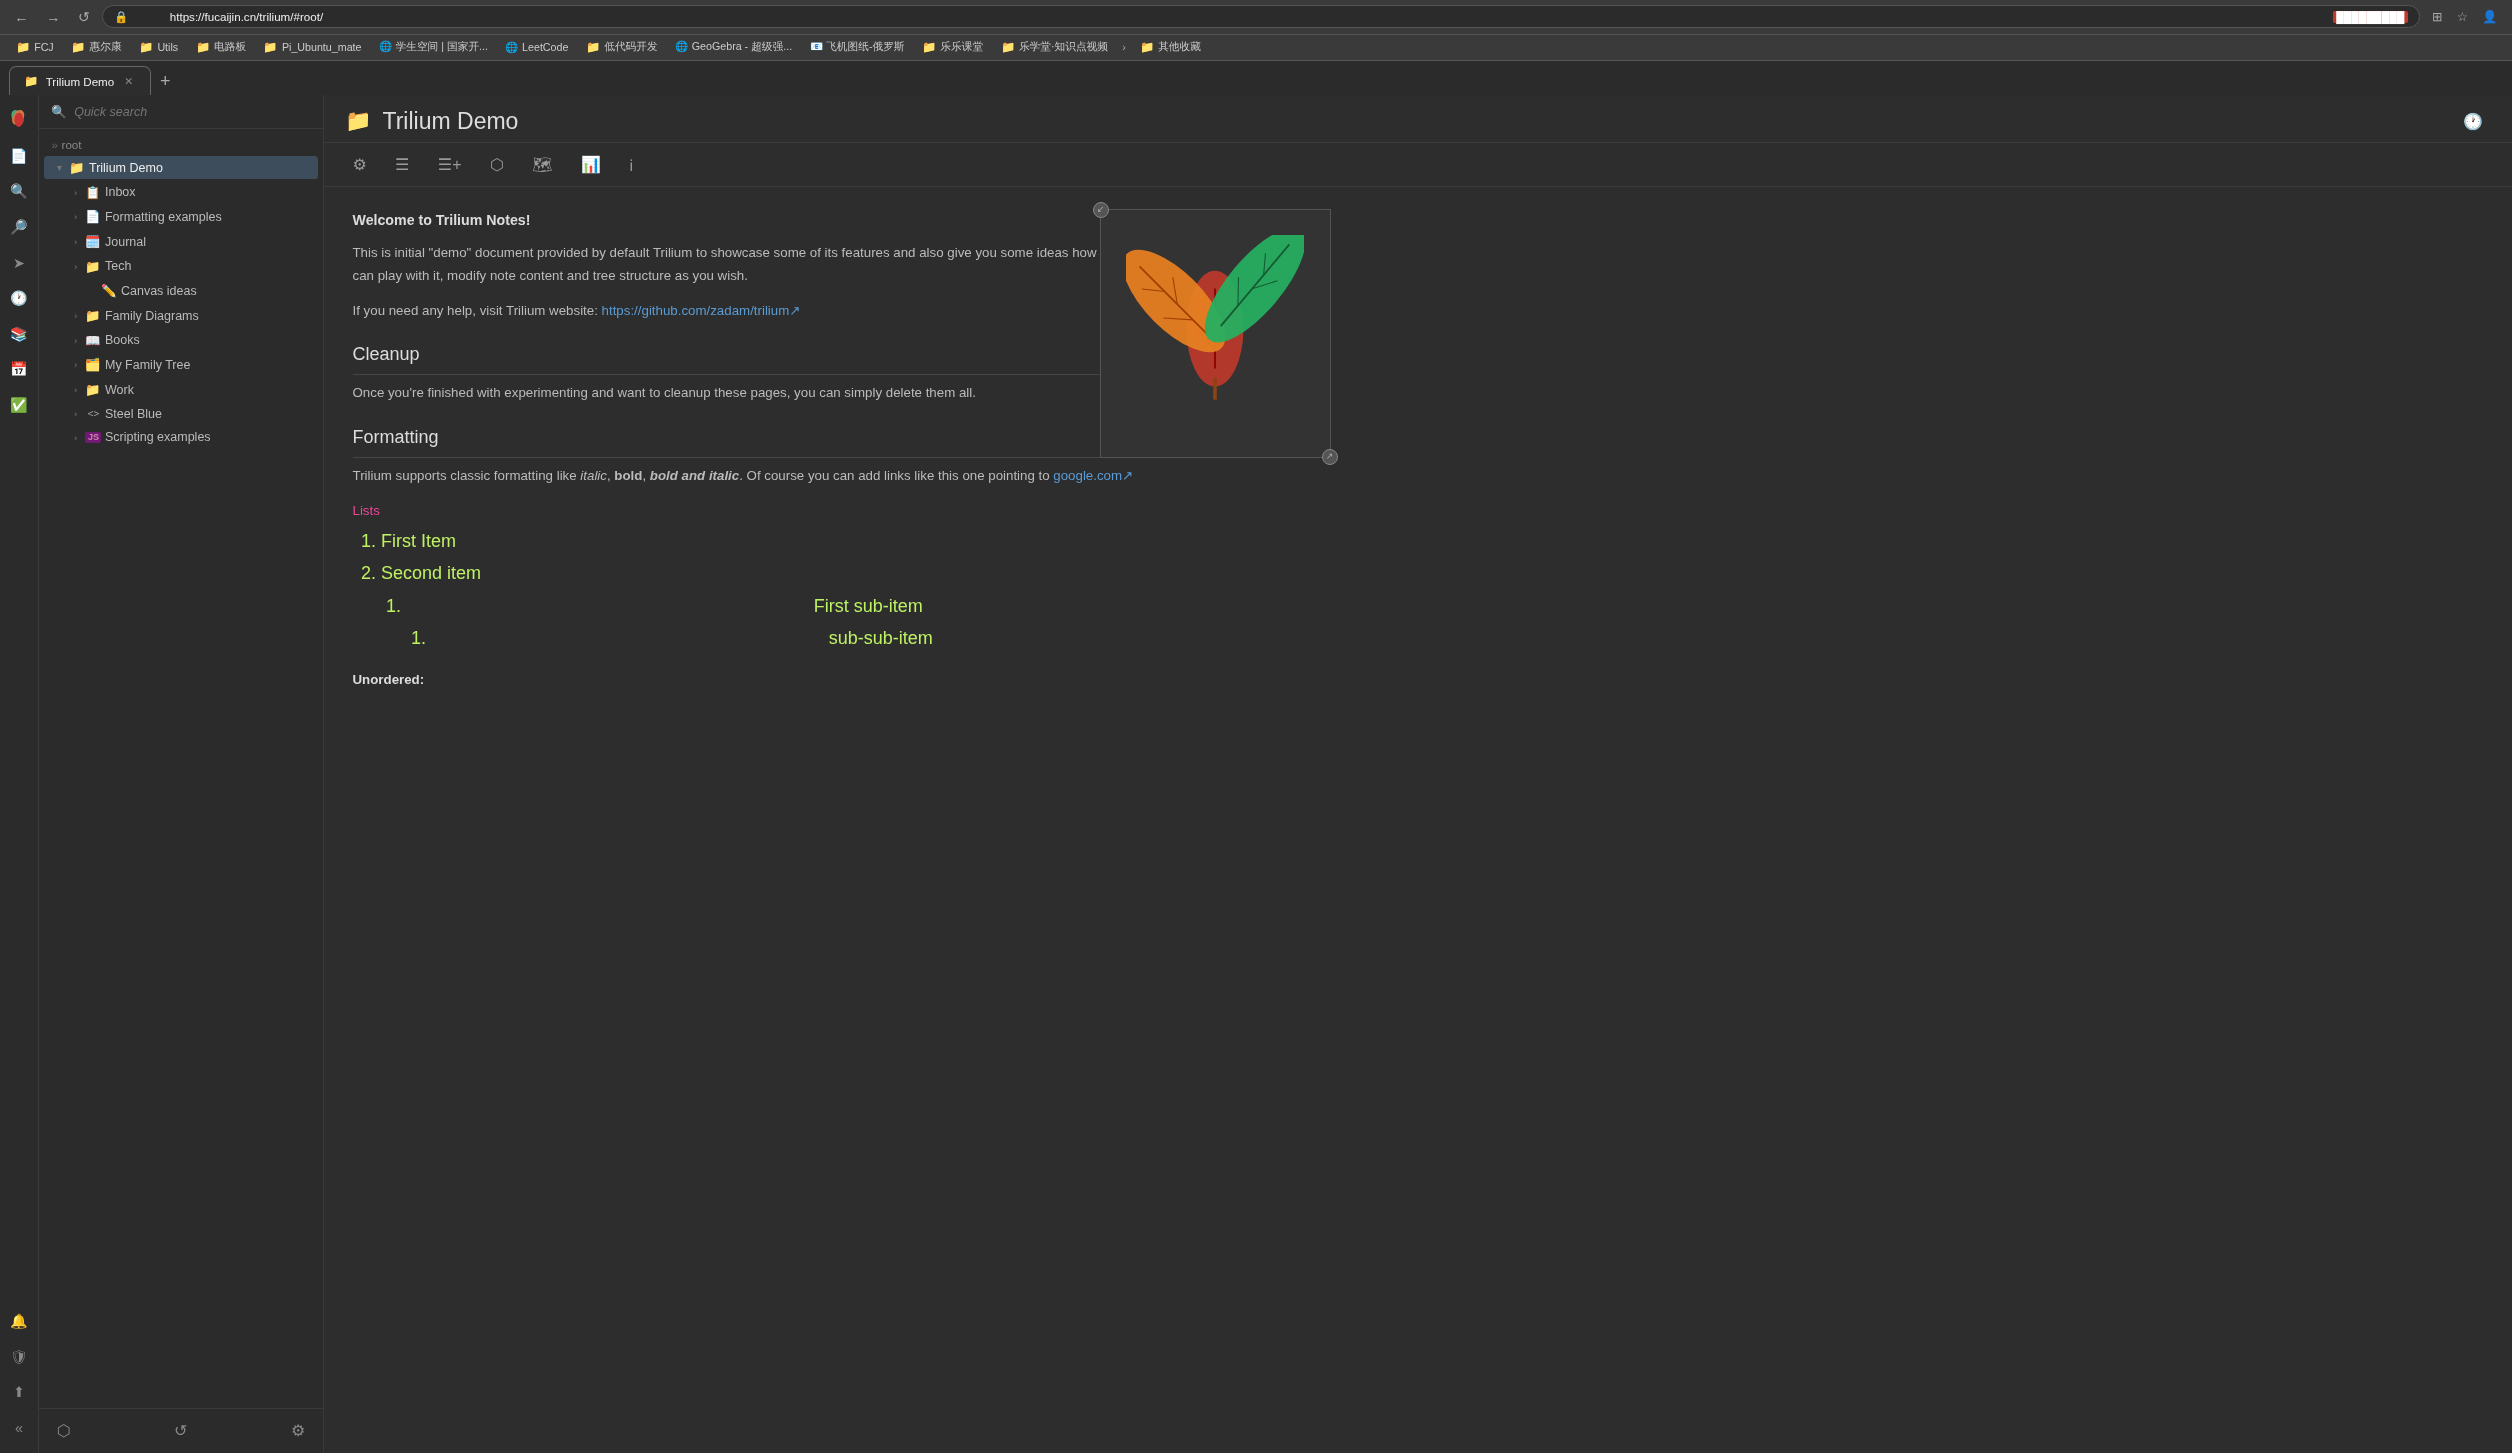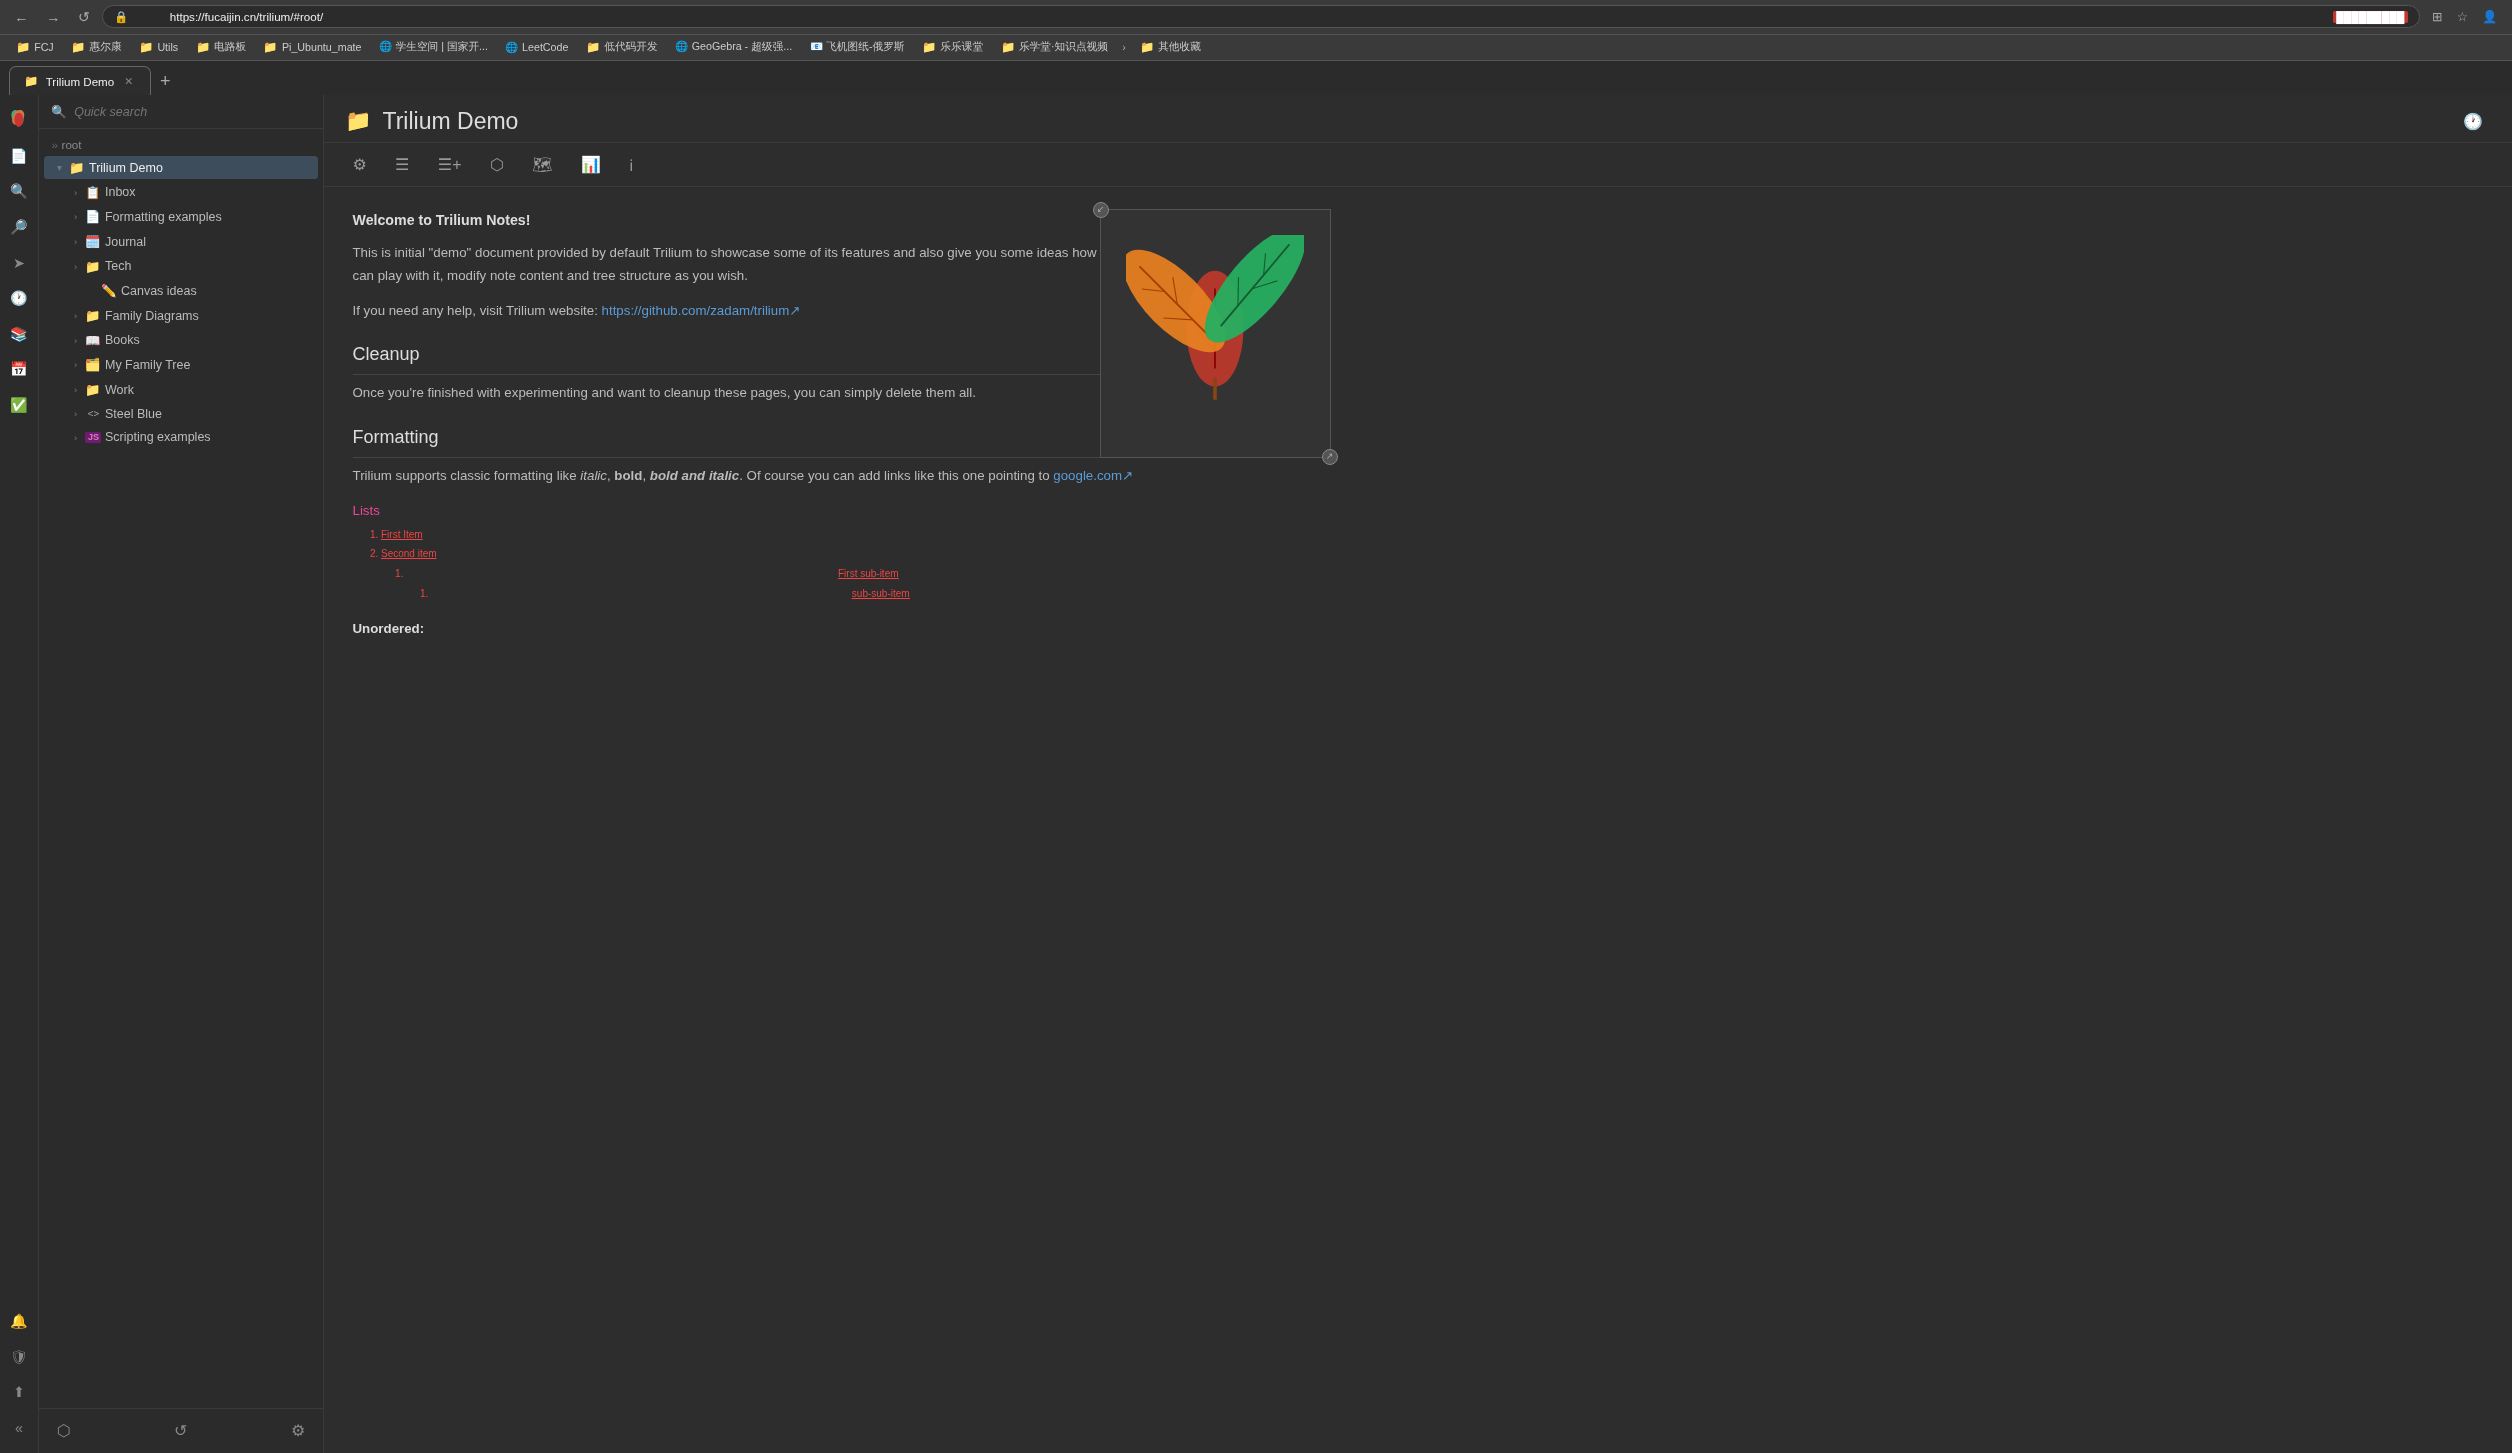--- a/index.html
+++ b/index.html
@@ -370,23 +370,22 @@
     }
     .unordered-label {
       font-size: 13.3px;
       font-weight: 600;
       color: #ddd;
       margin: 16px 0 5.3px;
     }
 
     ol.note-list, ul.note-list {
       margin-left: 28.5px;
-      font-size: 10px;
-      color: #ef4444;
-      text-decoration: underline;
+      font-size: 18px;
+      color: #bef264;
     }
     ol.note-list li, ul.note-list li {
       margin: 3.6px 0;
     }
     ol.note-list ol, ul.note-list ul, ol.note-list ul {
       margin-left: 25px;
       text-align: center;
     }
 
     

